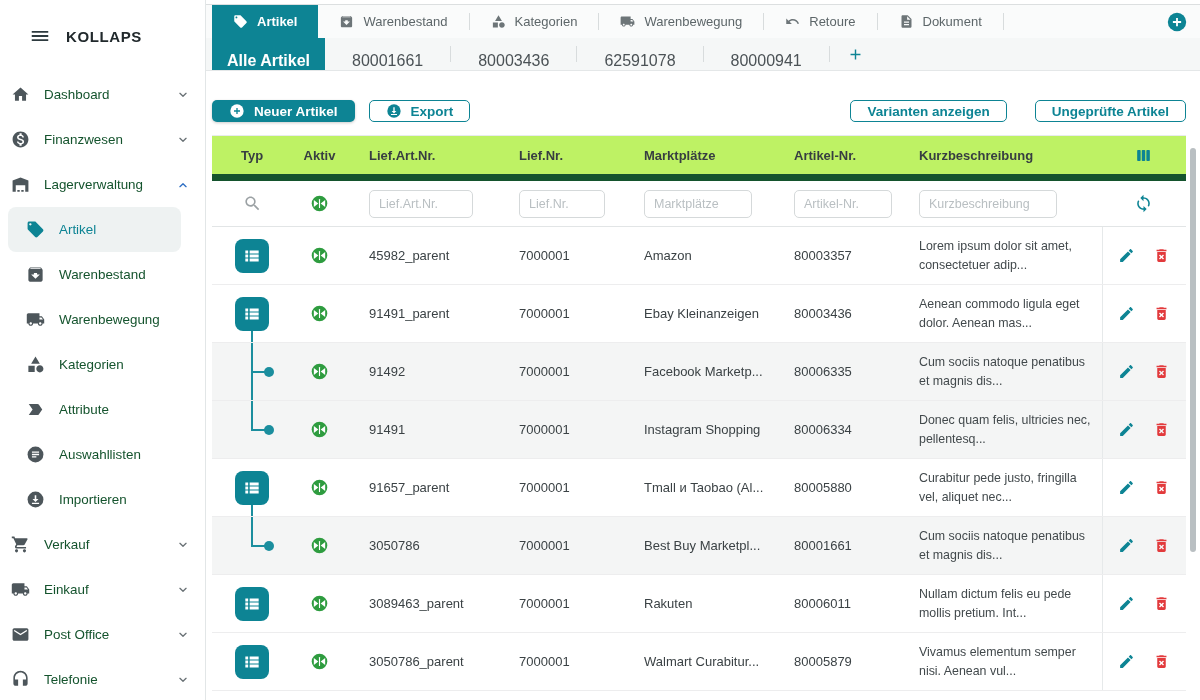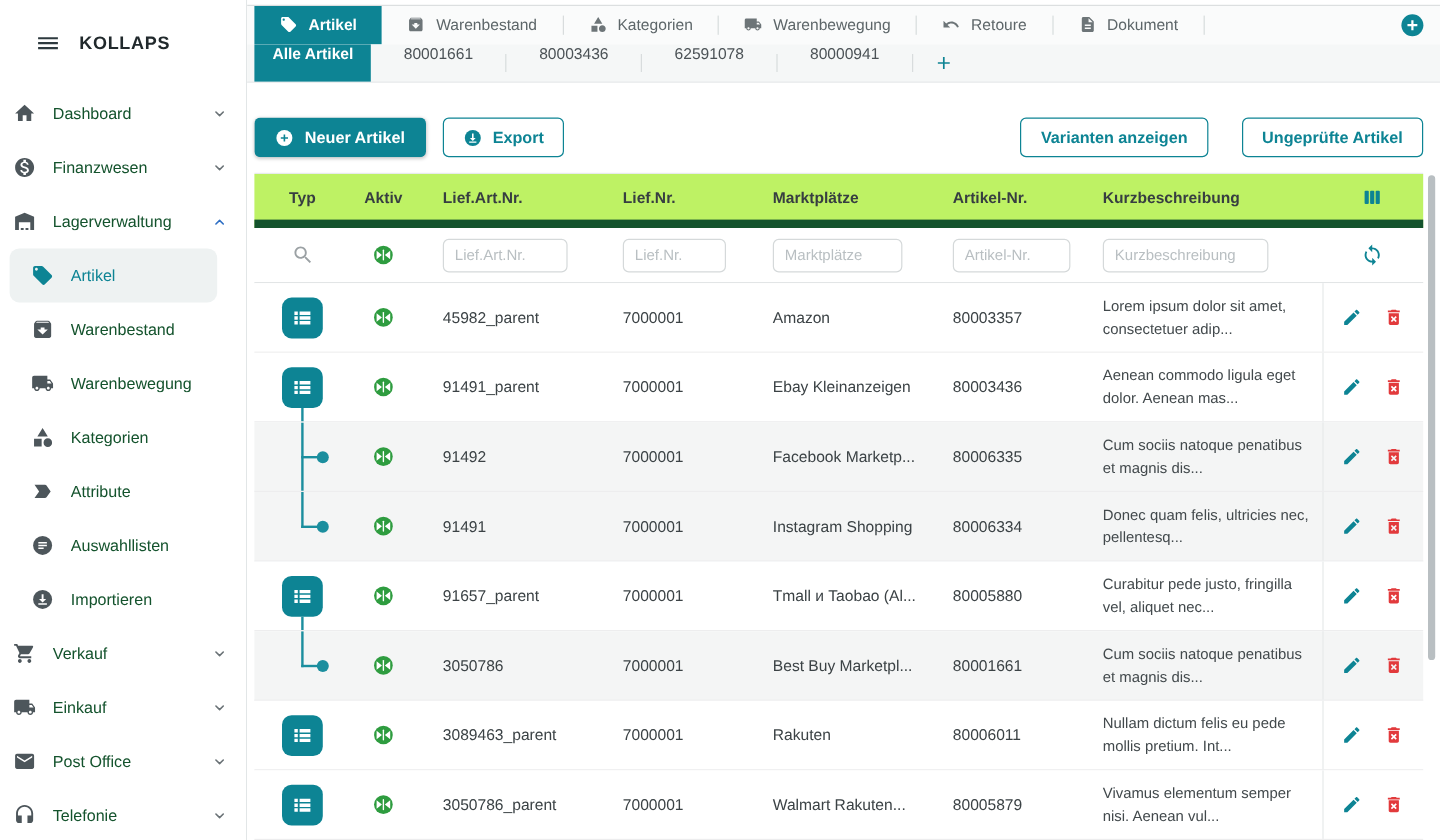--- a/index.html
+++ b/index.html
@@ -27,27 +27,27 @@
 .main{flex:1;display:flex;flex-direction:column;min-width:0;background:#fff}
 .tabs1{margin-top:4px;height:34px;border-top:1px solid #dcdfe0;background:#fafbfb;display:flex;align-items:stretch}
 .tabs1-items{display:flex;align-items:stretch;padding-left:6px}
 .tab{display:flex;align-items:center;gap:9px;padding:0 21px;font-size:13px;color:#5d6669;cursor:pointer;white-space:nowrap}
 .tab .ic{width:15px;height:15px;color:#6d7578;flex:none}
 .tab.active{background:var(--accent);color:#fff;font-weight:bold}
 .tab.active .ic{color:#fff}
 .tsep{width:1px;background:#d8dcdd;margin:8px 0;align-self:stretch}
 .addbtn{margin-left:auto;margin-right:12px;align-self:center;width:22px;height:22px;color:var(--accent);--inv:#fff;cursor:pointer;flex:none}
 .tabs2{height:33px;background:#f5f7f7;border-bottom:1px solid #e4e7e8;display:flex;align-items:stretch;padding-left:6px}
-.subtab{display:flex;align-items:flex-start;padding:0 27px;font-size:13px;color:#4b5256;cursor:pointer}
+.subtab{display:flex;align-items:flex-end;padding:0 27px;font-size:16px;color:#4b5256;cursor:pointer}
 .subtab.active{background:var(--accent);color:#fff;font-weight:bold;padding:0 15px}
 .plus2{align-self:center;width:17px;height:17px;color:var(--accent);margin-left:17px;cursor:pointer}
 
 .content{flex:1;padding:0 14px 0 6px;background:#fff;position:relative}
 .toolbar{margin-top:29px;display:flex;align-items:center}
-.btn{height:33px;border-radius:5px;display:inline-flex;align-items:center;gap:9px;font-size:13.5px;font-weight:bold;padding:0 16px;cursor:pointer;border:1.5px solid transparent;font-family:inherit}
+.btn{height:22px;border-radius:5px;display:inline-flex;align-items:center;gap:9px;font-size:13.5px;font-weight:bold;padding:0 16px;cursor:pointer;border:1.5px solid transparent;font-family:inherit}
 .btn .ic{width:16px;height:16px;flex:none}
 .btn-primary{background:var(--accent);color:#fff;box-shadow:0 1px 3px rgba(0,0,0,.2)}
 .btn-primary .ic{color:#fff;--inv:var(--accent)}
 .btn-outline{background:#fff;color:var(--accent);border-color:var(--accent)}
 .btn-outline .ic{color:var(--accent);--inv:#fff}
 .btn+.btn{margin-left:14px}
 .toolbar-right{margin-left:auto;display:flex;gap:14px}
 
 
 .table{margin-top:13px;border-top:1px solid #e8ebec}
@@ -656,21 +656,21 @@
                   </svg>
       </span>
     </div>
     <div class="c c-aktiv">
       <svg class="ic sw">
                   <use href="#i-switch"></use>
                 </svg>
     </div>
     <div class="c c-lan f-lan">3050786_parent</div>
     <div class="c c-ln f-ln">7000001</div>
-    <div class="c c-mp f-mp">Walmart Rakuten...</div>
+    <div class="c c-mp f-mp">Walmart Curabitur...</div>
     <div class="c c-an f-an">80005879</div>
     <div class="c c-kb f-kb">Vivamus elementum semper nisi. Aenean vul...</div>
     <div class="c c-act">
       <svg class="ic edit">
                   <use href="#i-edit"></use>
                 </svg>
       <svg class="ic del">
                   <use href="#i-delforever"></use>
                 </svg>
     </div>

